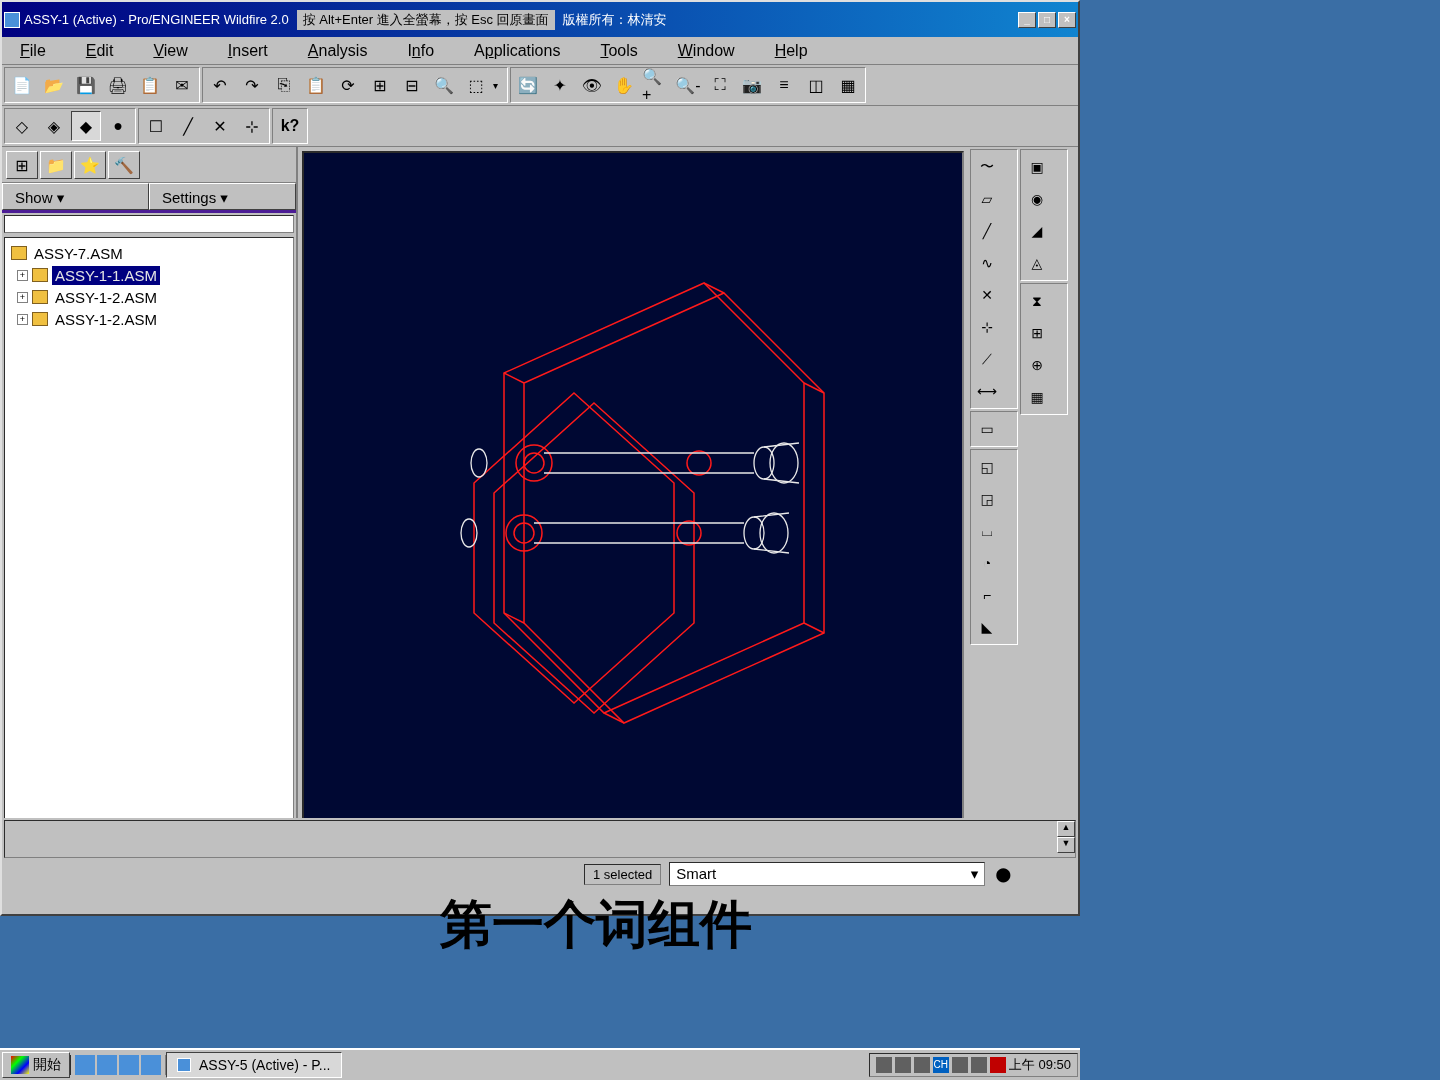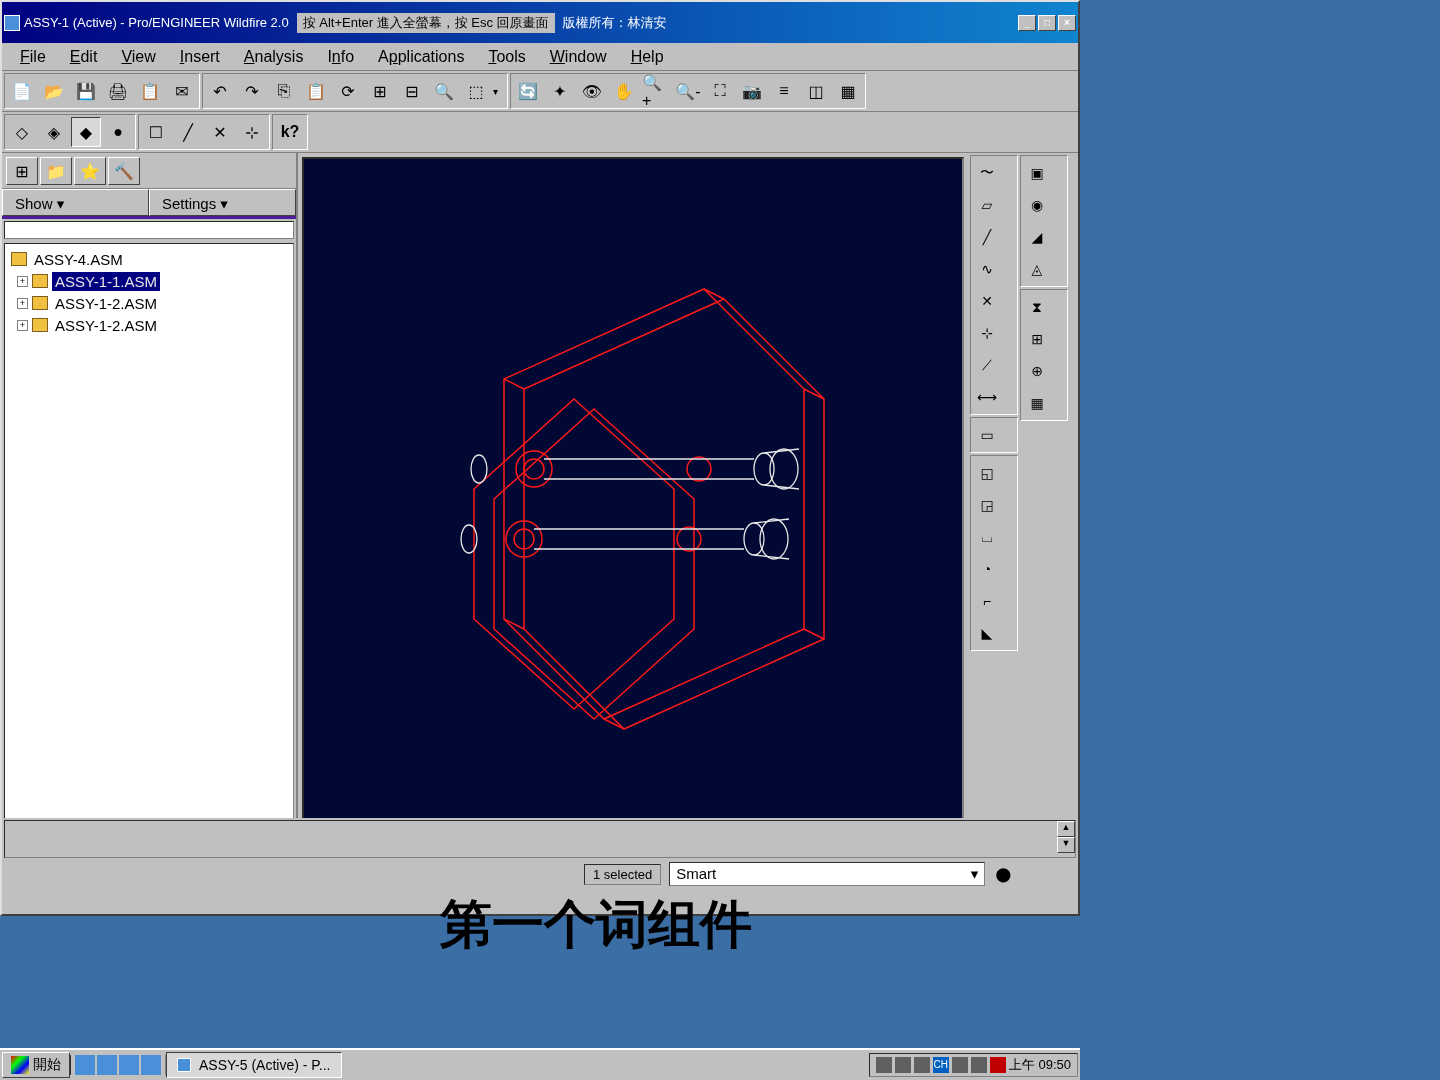--- a/index.html
+++ b/index.html
@@ -1,29 +1,29 @@
 <!DOCTYPE html>
 <html><head>
 <meta charset="utf-8">
 <style>
 * { box-sizing: border-box; margin: 0; padding: 0; font-family: "Microsoft Sans Serif", Tahoma, sans-serif; }
 body { background: #3a6ea5; width: 1440px; height: 1080px; overflow: hidden; position: relative; }
 
 .app-window { position: absolute; left: 0; top: 0; width: 1080px; height: 916px; background: #c0c0c0; border: 2px solid; border-color: #dfdfdf #404040 #404040 #dfdfdf; }
 
-.titlebar { height: 41px; background: linear-gradient(to right, #000080, #1084d0); display: flex; align-items: center; padding: 0 2px; color: white; font-size: 13px; }
+.titlebar { height: 35px; background: linear-gradient(to right, #000080, #1084d0); display: flex; align-items: center; padding: 0 2px; color: white; font-size: 13px; }
 .titlebar-icon { width: 16px; height: 16px; background: #4a90d9; border: 1px solid #fff; margin-right: 4px; }
 .titlebar-text { flex: 0 0 auto; }
 .titlebar-hint { background: #c0c0c0; color: #000; padding: 1px 6px; margin-left: 8px; font-size: 13px; }
 .titlebar-credit { color: #fff; margin-left: 8px; font-size: 13px; }
 .titlebar-spacer { flex: 1; }
 .winbtns { display: flex; gap: 2px; }
 .winbtn { width: 18px; height: 16px; background: #c0c0c0; border: 1px solid; border-color: #fff #404040 #404040 #fff; font-size: 10px; text-align: center; line-height: 13px; font-weight: bold; font-family: Arial; }
 
-.menubar { height: 28px; background: #c0c0c0; display: flex; align-items: center; padding: 2px 8px; gap: 4px; border-bottom: 1px solid #808080; }
+.menubar { height: 28px; background: #c0c0c0; display: flex; align-items: center; padding: 2px 8px; gap: 20px; border-bottom: 1px solid #808080; }
 .menu-item { padding: 3px 10px; font-size: 16px; cursor: default; }
 .menu-item u { text-decoration: underline; }
 
 .toolbar-row { display: flex; background: #c0c0c0; border-bottom: 1px solid #808080; padding: 2px; gap: 2px; }
 .toolbar-group { display: flex; border: 1px solid; border-color: #808080 #fff #fff #808080; padding: 2px; gap: 2px; align-items: center; }
 .tb-btn { width: 30px; height: 30px; background: #c0c0c0; border: 1px solid transparent; display: flex; align-items: center; justify-content: center; font-size: 16px; }
 .tb-btn.active { border-color: #404040 #fff #fff #404040; background: #d8d8d8; }
 .dropdown-arrow { width: 12px; font-size: 10px; }
 
 .main-area { display: flex; height: 760px; }
@@ -171,21 +171,21 @@
         <div class="panel-tab">🔨</div>
       </div>
       <div class="panel-menus">
         <div class="panel-menu">Show ▾</div>
         <div class="panel-menu">Settings ▾</div>
       </div>
       <div class="panel-header"></div>
       <div class="tree">
         <div class="tree-item">
           <div class="tree-icon"></div>
-          <span class="tree-label">ASSY-4.ASM</span>
+          <span class="tree-label">ASSY-7.ASM</span>
         </div>
         <div class="tree-item child">
           <div class="tree-expand">+</div>
           <div class="tree-icon"></div>
           <span class="tree-label selected">ASSY-1-1.ASM</span>
         </div>
         <div class="tree-item child">
           <div class="tree-expand">+</div>
           <div class="tree-icon"></div>
           <span class="tree-label">ASSY-1-2.ASM</span>

